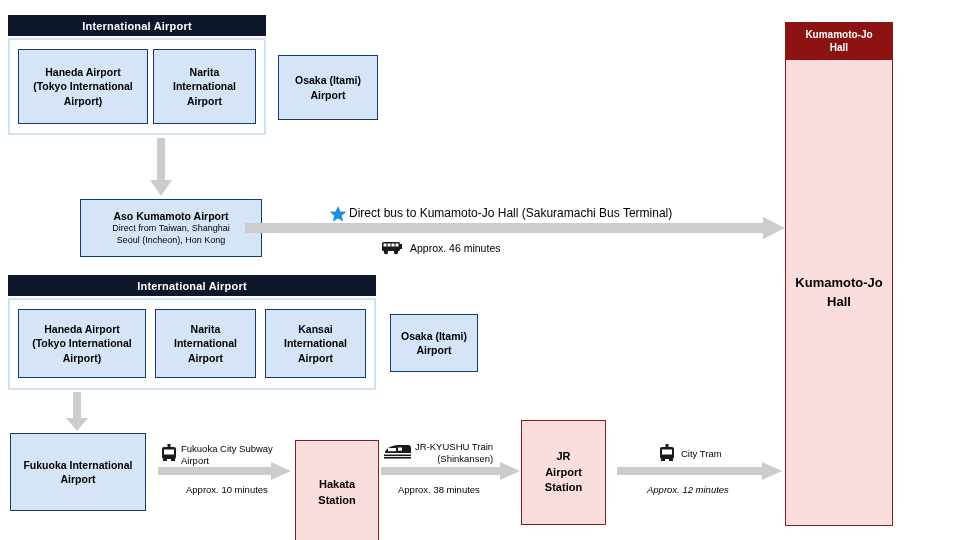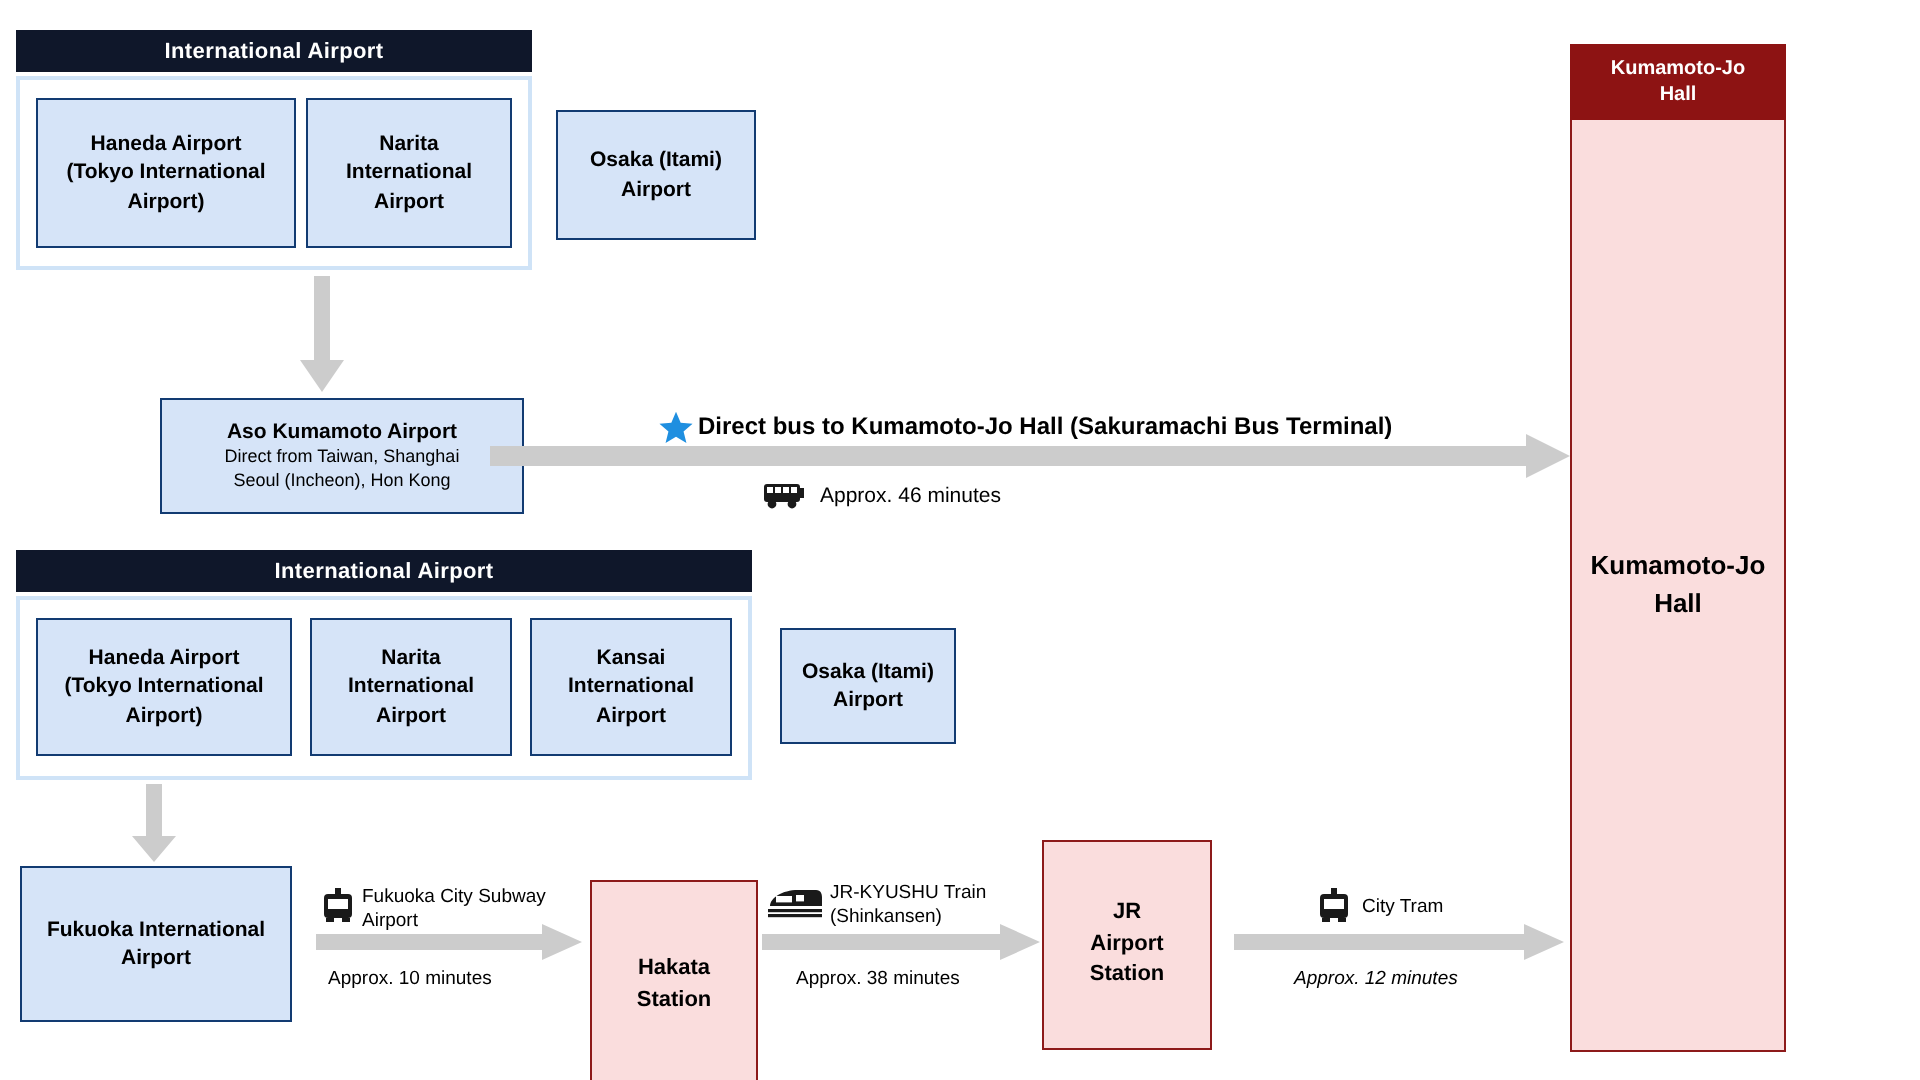--- a/index.html
+++ b/index.html
@@ -93,21 +93,21 @@
   }
   .lbl-time{
     font-size:9.5px;
     color:#000;
     white-space:nowrap;
   }
   .lbl-bus-head{
     font-size:12px;
     color:#000;
     white-space:nowrap;
-    font-weight:bold;
+    font-weight:normal;
   }
   .lbl-bus-time{
     font-size:10.5px;
     color:#000;
     white-space:nowrap;
   }
 </style>
 </head>
 <body>
 
@@ -249,41 +249,41 @@
   </div>
   <div class="abs lbl" style="left:181px;top:443px;">
     <div>Fukuoka City Subway</div>
     <div>Airport</div>
   </div>
   <div class="abs" style="left:158px;top:462px;width:133px;height:18px;">
     <svg class="arrow-right" width="133" height="18" viewBox="0 0 133 18" preserveAspectRatio="none">
       <polygon points="0,5 113,5 113,0 133,9 113,18 113,13 0,13" fill="#cccccc"></polygon>
     </svg>
   </div>
-  <div class="abs lbl-time" style="left:164px;top:484px;text-align:center;">
+  <div class="abs lbl-time" style="left:186px;top:484px;text-align:center;">
     <span>Approx. 10 minutes</span>
   </div>
 
   <div class="abs node-pink" style="left:295px;top:440px;width:84px;height:105px;">
     <div>
       <div>Hakata</div>
       <div>Station</div>
     </div>
   </div>
 
   <div class="abs" style="left:384px;top:444px;width:28px;height:16px;">
     <svg width="28" height="16" viewBox="0 0 28 16">
       <path d="M1 9 C1 5 7 1 15 1 L24 1 C26.5 1 27 3 27 5 L27 9 L1 9 Z" fill="#1a1a1a"></path>
       <rect x="4" y="4" width="8" height="3.2" fill="#ffffff"></rect>
       <rect x="14" y="3.5" width="4" height="3.2" fill="#ffffff"></rect>
       <rect x="0" y="10.5" width="27" height="1.6" fill="#1a1a1a"></rect>
       <rect x="0" y="13" width="27" height="1.6" fill="#1a1a1a"></rect>
     </svg>
   </div>
-  <div class="abs lbl" style="left:415px;top:441px;">
+  <div class="abs lbl" style="left:415px;top:441px;text-align:right;">
     <div>JR-KYUSHU Train</div>
     <div>(Shinkansen)</div>
   </div>
   <div class="abs" style="left:381px;top:462px;width:139px;height:18px;">
     <svg class="arrow-right" width="139" height="18" viewBox="0 0 139 18" preserveAspectRatio="none">
       <polygon points="0,5 119,5 119,0 139,9 119,18 119,13 0,13" fill="#cccccc"></polygon>
     </svg>
   </div>
   <div class="abs lbl-time" style="left:398px;top:484px;">
     <span>Approx. 38 minutes</span>

